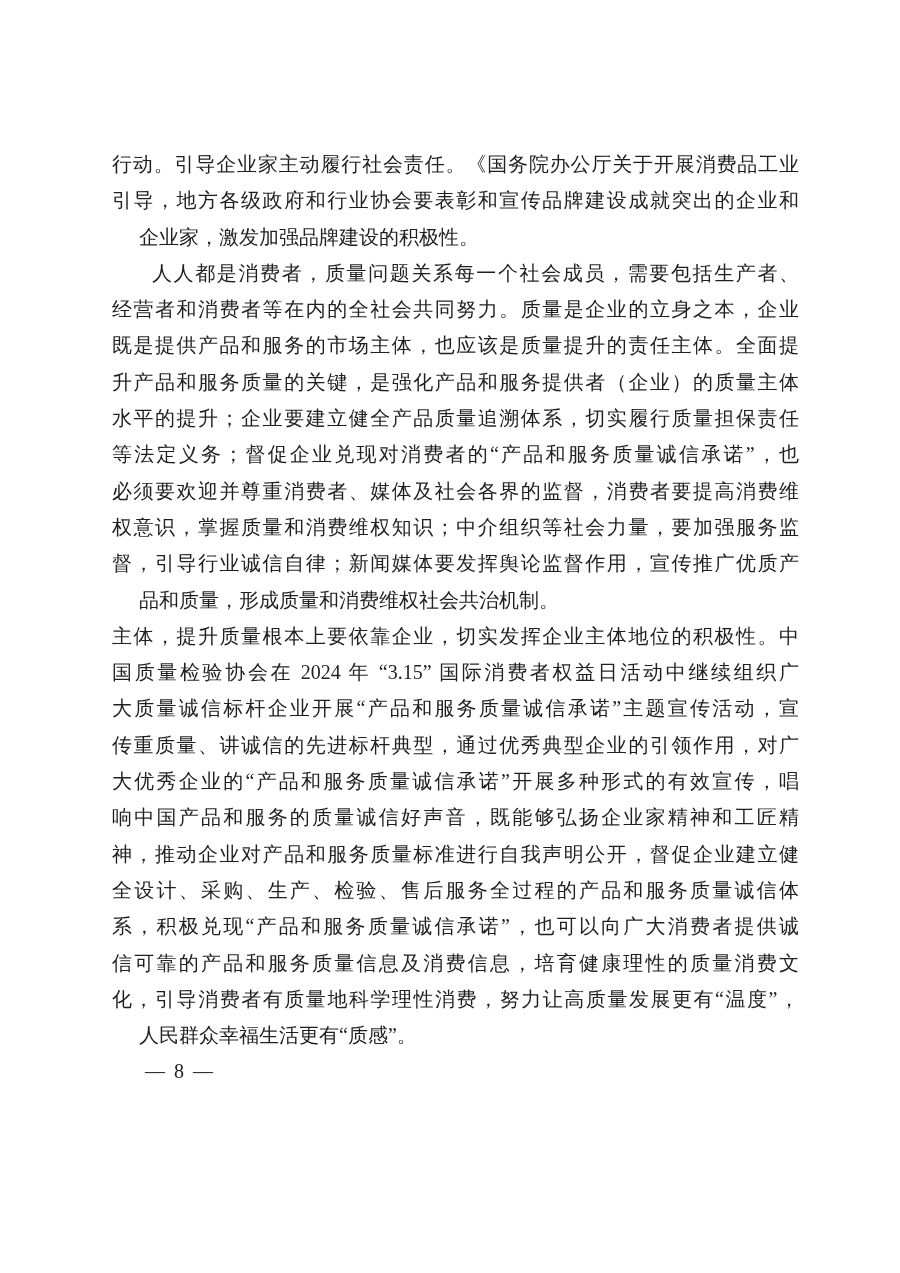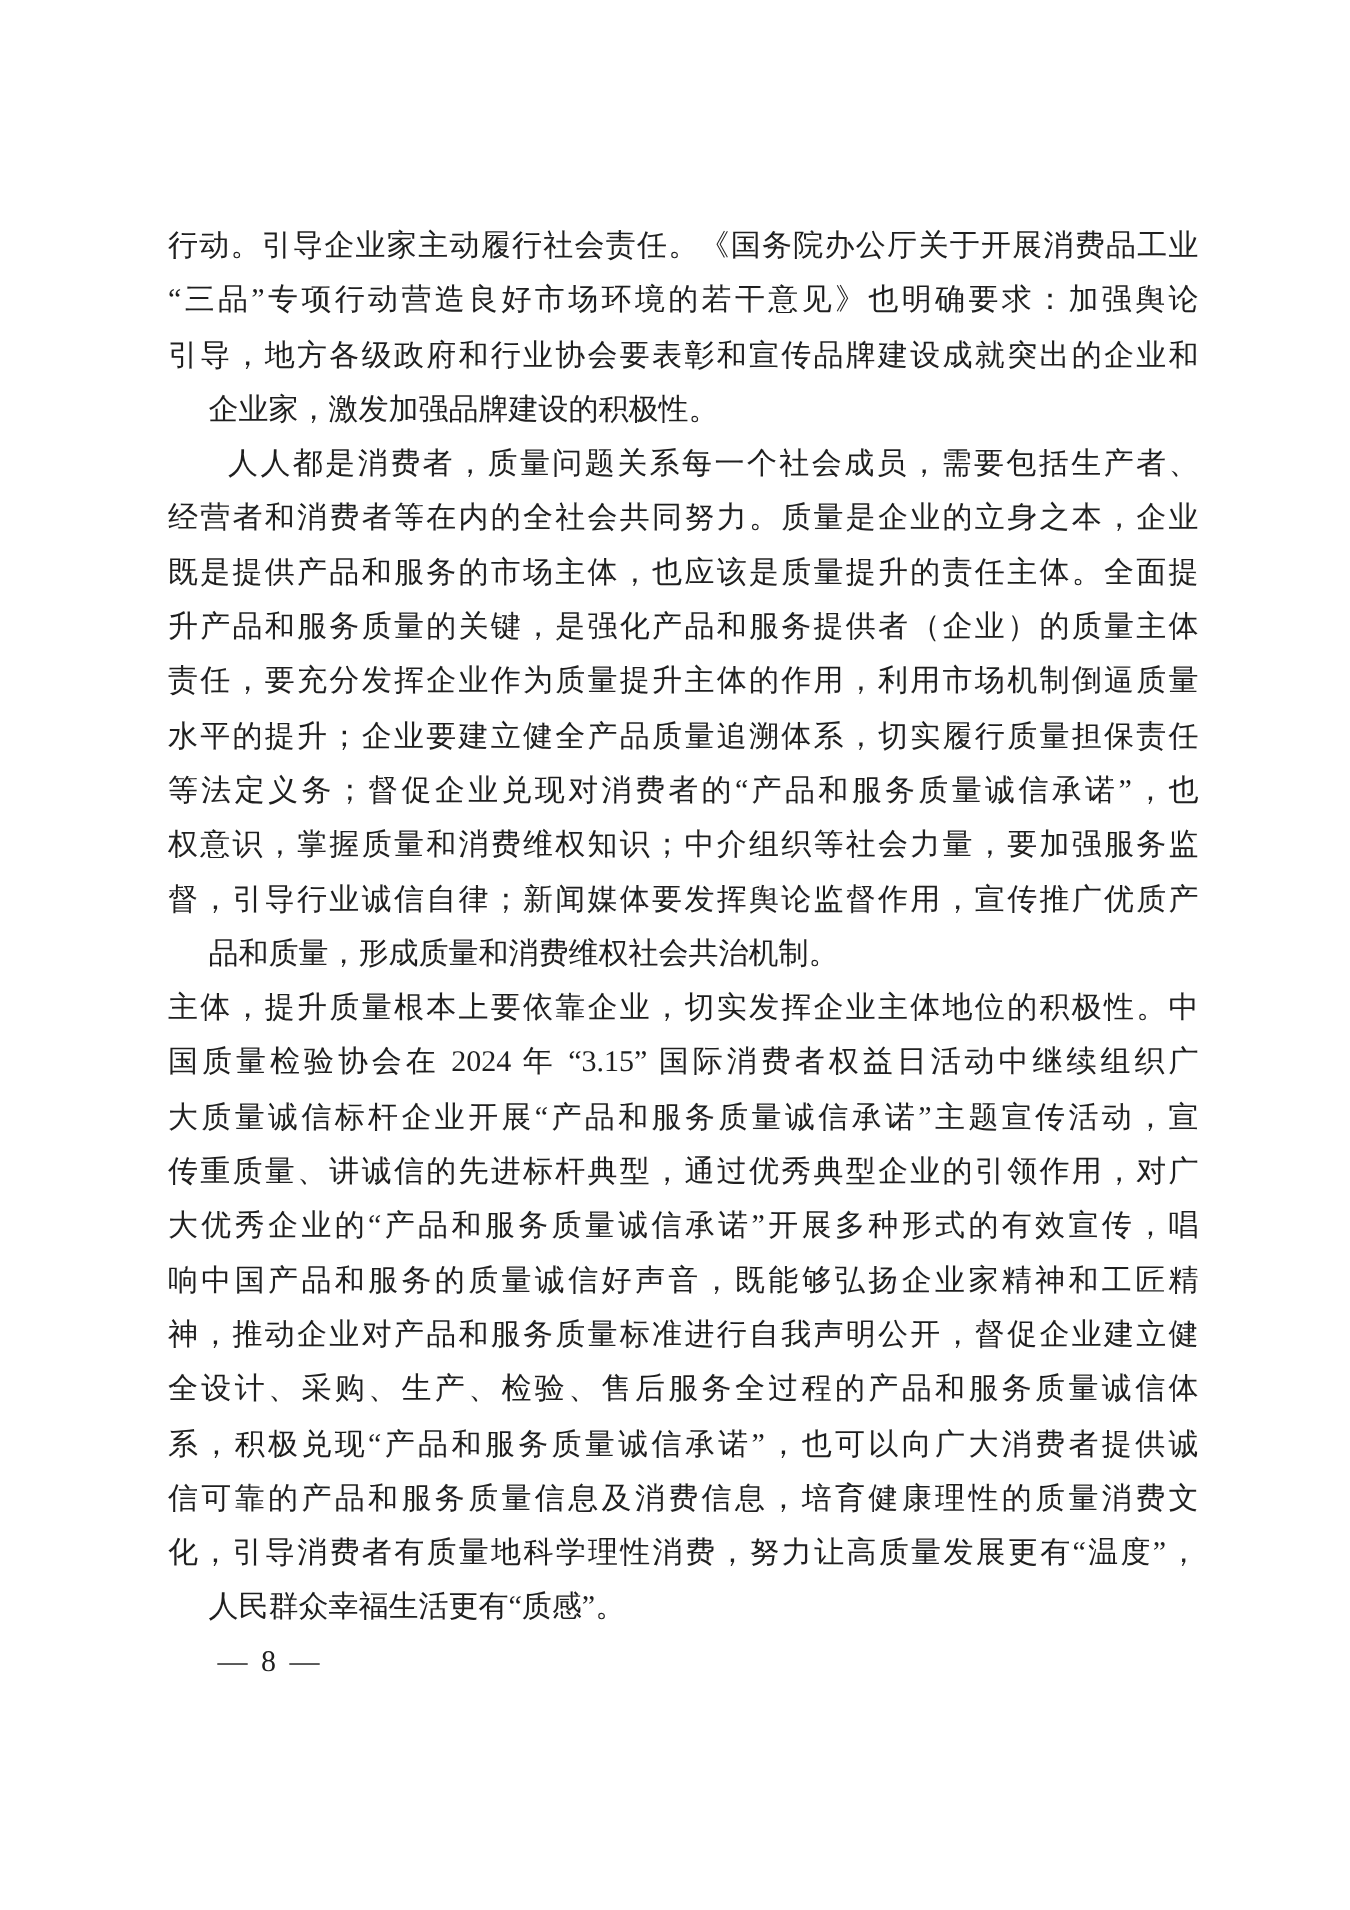--- a/index.html
+++ b/index.html
@@ -56,31 +56,30 @@
     letter-spacing: 2px;
   }
 </style>
 </head>
 <body style="background: rgb(255, 255, 255); color: rgb(31, 31, 31);">
 
 <div class="page">
   <div class="textblock">
     <div id="doc">
         <div class="line">行动。引导企业家主动履行社会责任。《国务院办公厅关于开展消费品工业</div>
-        <div class="line">“三品”专项行动营造良好市场环境的若干意见》也明确要求：加强舆论</div>
         <div class="line">引导，地方各级政府和行业协会要表彰和宣传品牌建设成就突出的企业和</div>
         <div class="line last">企业家，激发加强品牌建设的积极性。</div>
         <div class="para"></div>
         <div class="line indent">人人都是消费者，质量问题关系每一个社会成员，需要包括生产者、</div>
         <div class="line">经营者和消费者等在内的全社会共同努力。质量是企业的立身之本，企业</div>
         <div class="line">既是提供产品和服务的市场主体，也应该是质量提升的责任主体。全面提</div>
         <div class="line">升产品和服务质量的关键，是强化产品和服务提供者（企业）的质量主体</div>
-        <div class="line">责任，要充分发挥企业作为质量提升主体的作用，利用市场机制倒逼质量</div>
         <div class="line">水平的提升；企业要建立健全产品质量追溯体系，切实履行质量担保责任</div>
         <div class="line">等法定义务；督促企业兑现对消费者的“产品和服务质量诚信承诺”，也</div>
+        <div class="line">必须要欢迎并尊重消费者、媒体及社会各界的监督，消费者要提高消费维</div>
         <div class="line">权意识，掌握质量和消费维权知识；中介组织等社会力量，要加强服务监</div>
         <div class="line">督，引导行业诚信自律；新闻媒体要发挥舆论监督作用，宣传推广优质产</div>
         <div class="line last">品和质量，形成质量和消费维权社会共治机制。</div>
         <div class="para"></div>
         <div class="line">主体，提升质量根本上要依靠企业，切实发挥企业主体地位的积极性。中</div>
         <div class="line">国质量检验协会在 2024 年 “3.15” 国际消费者权益日活动中继续组织广</div>
         <div class="line">大质量诚信标杆企业开展“产品和服务质量诚信承诺”主题宣传活动，宣</div>
         <div class="line">传重质量、讲诚信的先进标杆典型，通过优秀典型企业的引领作用，对广</div>
         <div class="line">大优秀企业的“产品和服务质量诚信承诺”开展多种形式的有效宣传，唱</div>
         <div class="line">响中国产品和服务的质量诚信好声音，既能够弘扬企业家精神和工匠精</div>

